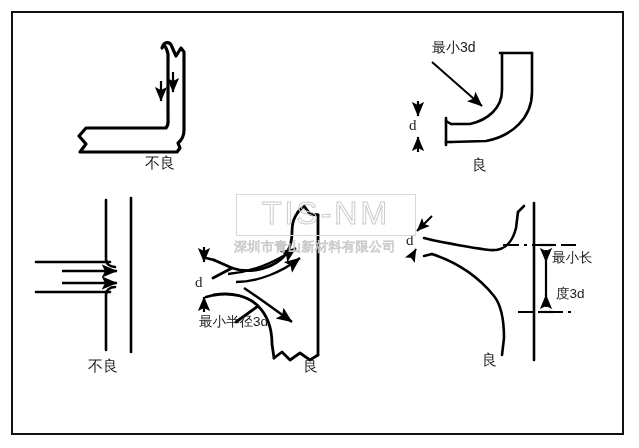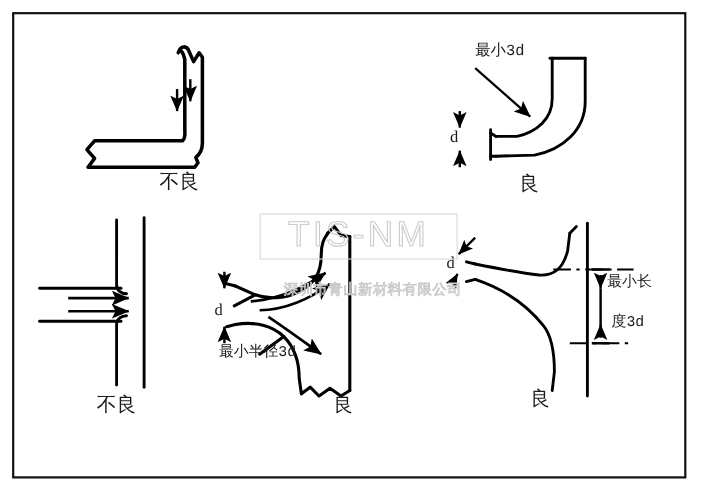--- a/index.html
+++ b/index.html
@@ -33,26 +33,26 @@
     height: 448px;
     pointer-events: none;
   }
   .lbl {
     position: absolute;
     color: #1a1a1a;
     white-space: nowrap;
     line-height: 1.12;
   }
   .lbl-verdict {
-    font-size: 18px;
+    font-size: 15px;
     font-family: "Liberation Serif", "DejaVu Serif", serif;
   }
   .lbl-dim {
     font-size: 14px;
-    font-family: Liberation Mono, monospace;
+    font-family: Liberation Sans, sans-serif;
   }
   .lbl-dim-sm {
     font-size: 13.5px;
   }
   .lbl-d {
     font-size: 15px;
     font-style: normal;
     font-family: "Liberation Serif", "DejaVu Serif", serif;
   }
   .caption {
@@ -91,23 +91,23 @@
     text-align: center;
     font-size: 32px;
     letter-spacing: 3px;
     color: transparent;
     -webkit-text-stroke: 1px #cccccc;
     font-family: "Liberation Sans", sans-serif;
   }
   #wm-sub {
     position: absolute;
     left: -2px;
-    top: 60px;
+    top: 44px;
     width: 186px;
-    text-align: right;
+    text-align: left;
     font-size: 13px;
     color: transparent;
     -webkit-text-stroke: 0.8px #c9c9c9;
     font-family: Liberation Sans, sans-serif;
     letter-spacing: 0.5px;
   }
 </style>
 </head>
 <body>
 

